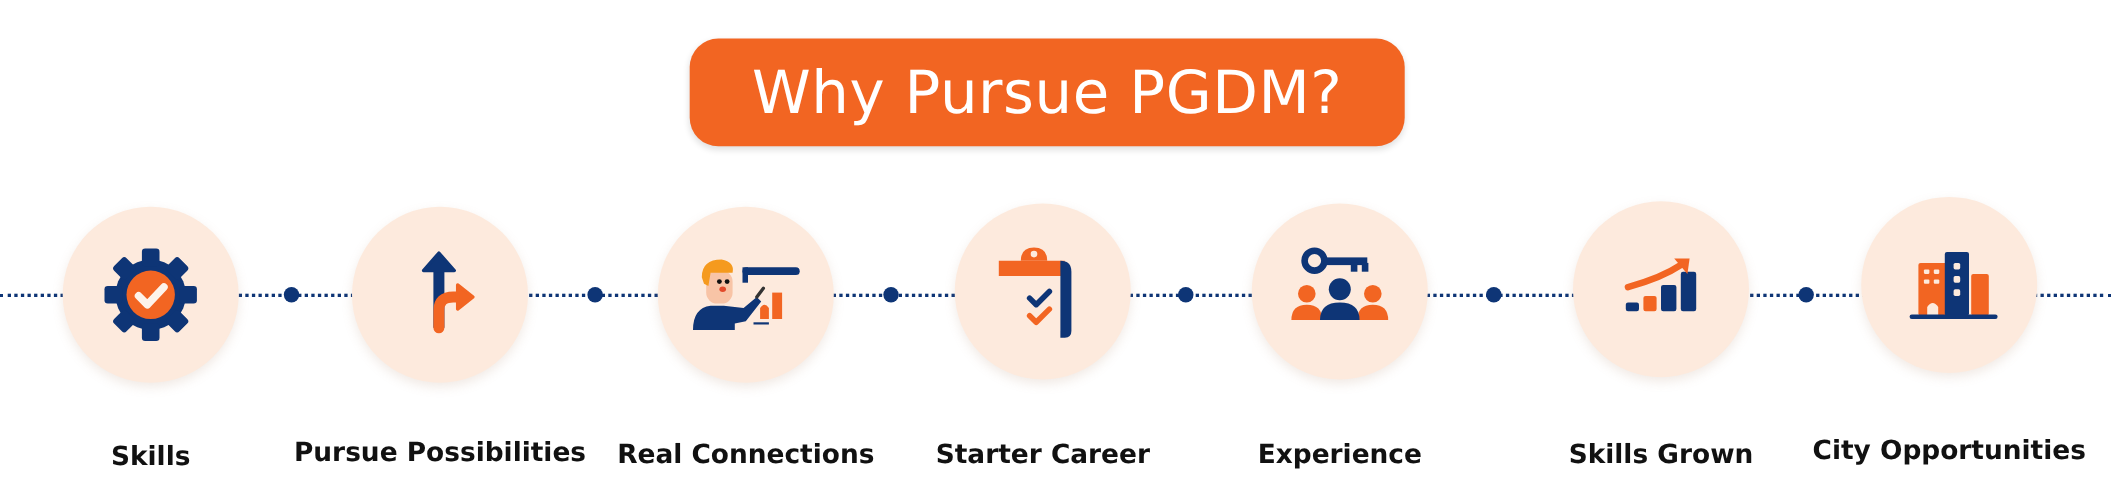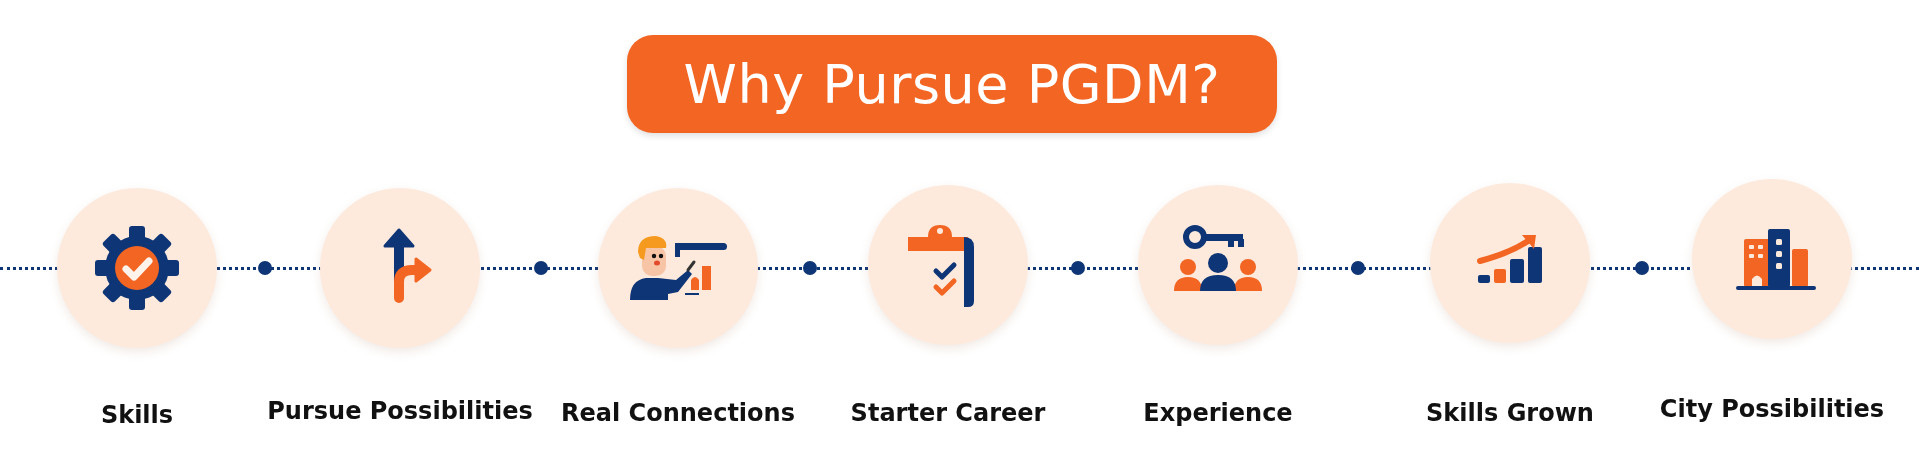--- a/index.html
+++ b/index.html
@@ -147,13 +147,13 @@
     <rect x="36" y="45" width="5" height="4" rx="1" fill="#FDEADD"></rect>
     <path d="M30 78 L30 70 Q35 63 40 70 L40 78 Z" fill="#FDEADD"></path>
     <rect x="46" y="20" width="22" height="58" rx="2" fill="#0E3576"></rect>
     <rect x="54" y="30" width="6" height="6" rx="1.5" fill="#FDEADD"></rect>
     <rect x="54" y="42" width="6" height="6" rx="1.5" fill="#FDEADD"></rect>
     <rect x="54" y="54" width="6" height="6" rx="1.5" fill="#FDEADD"></rect>
     <rect x="70" y="40" width="16" height="38" rx="2" fill="#F26522"></rect>
     <rect x="14" y="77" width="80" height="4" rx="2" fill="#0E3576"></rect>
   </svg>
 </div>
-<div class="label" style="left:1772px; top:383px">City Possibilities</div>
+<div class="label" style="left:1772px; top:383px">City Opportunities</div>
 
 </body></html>

